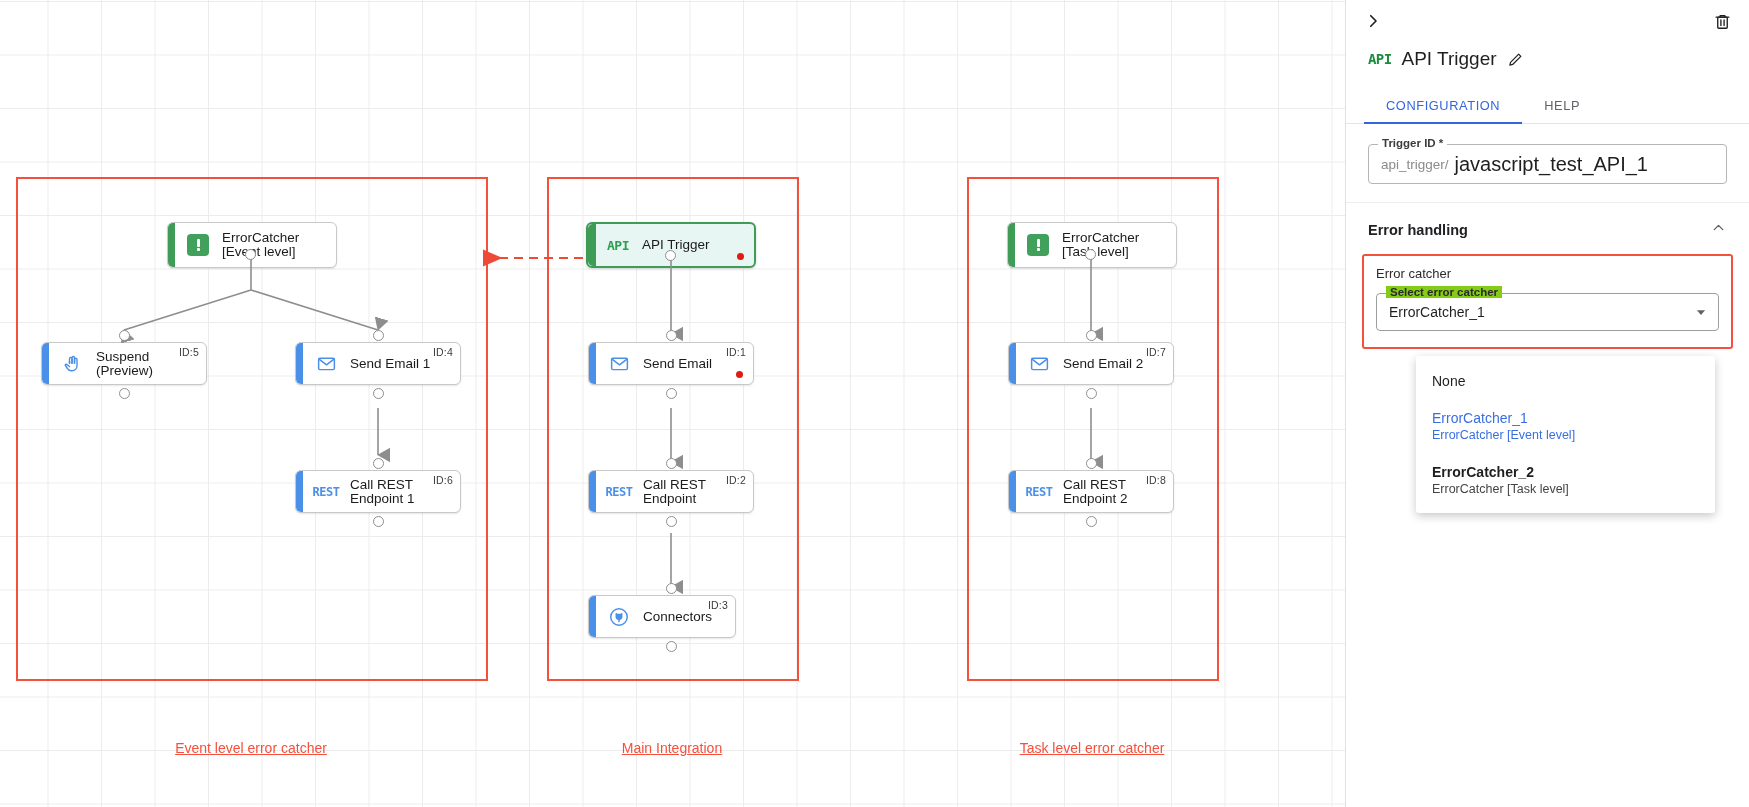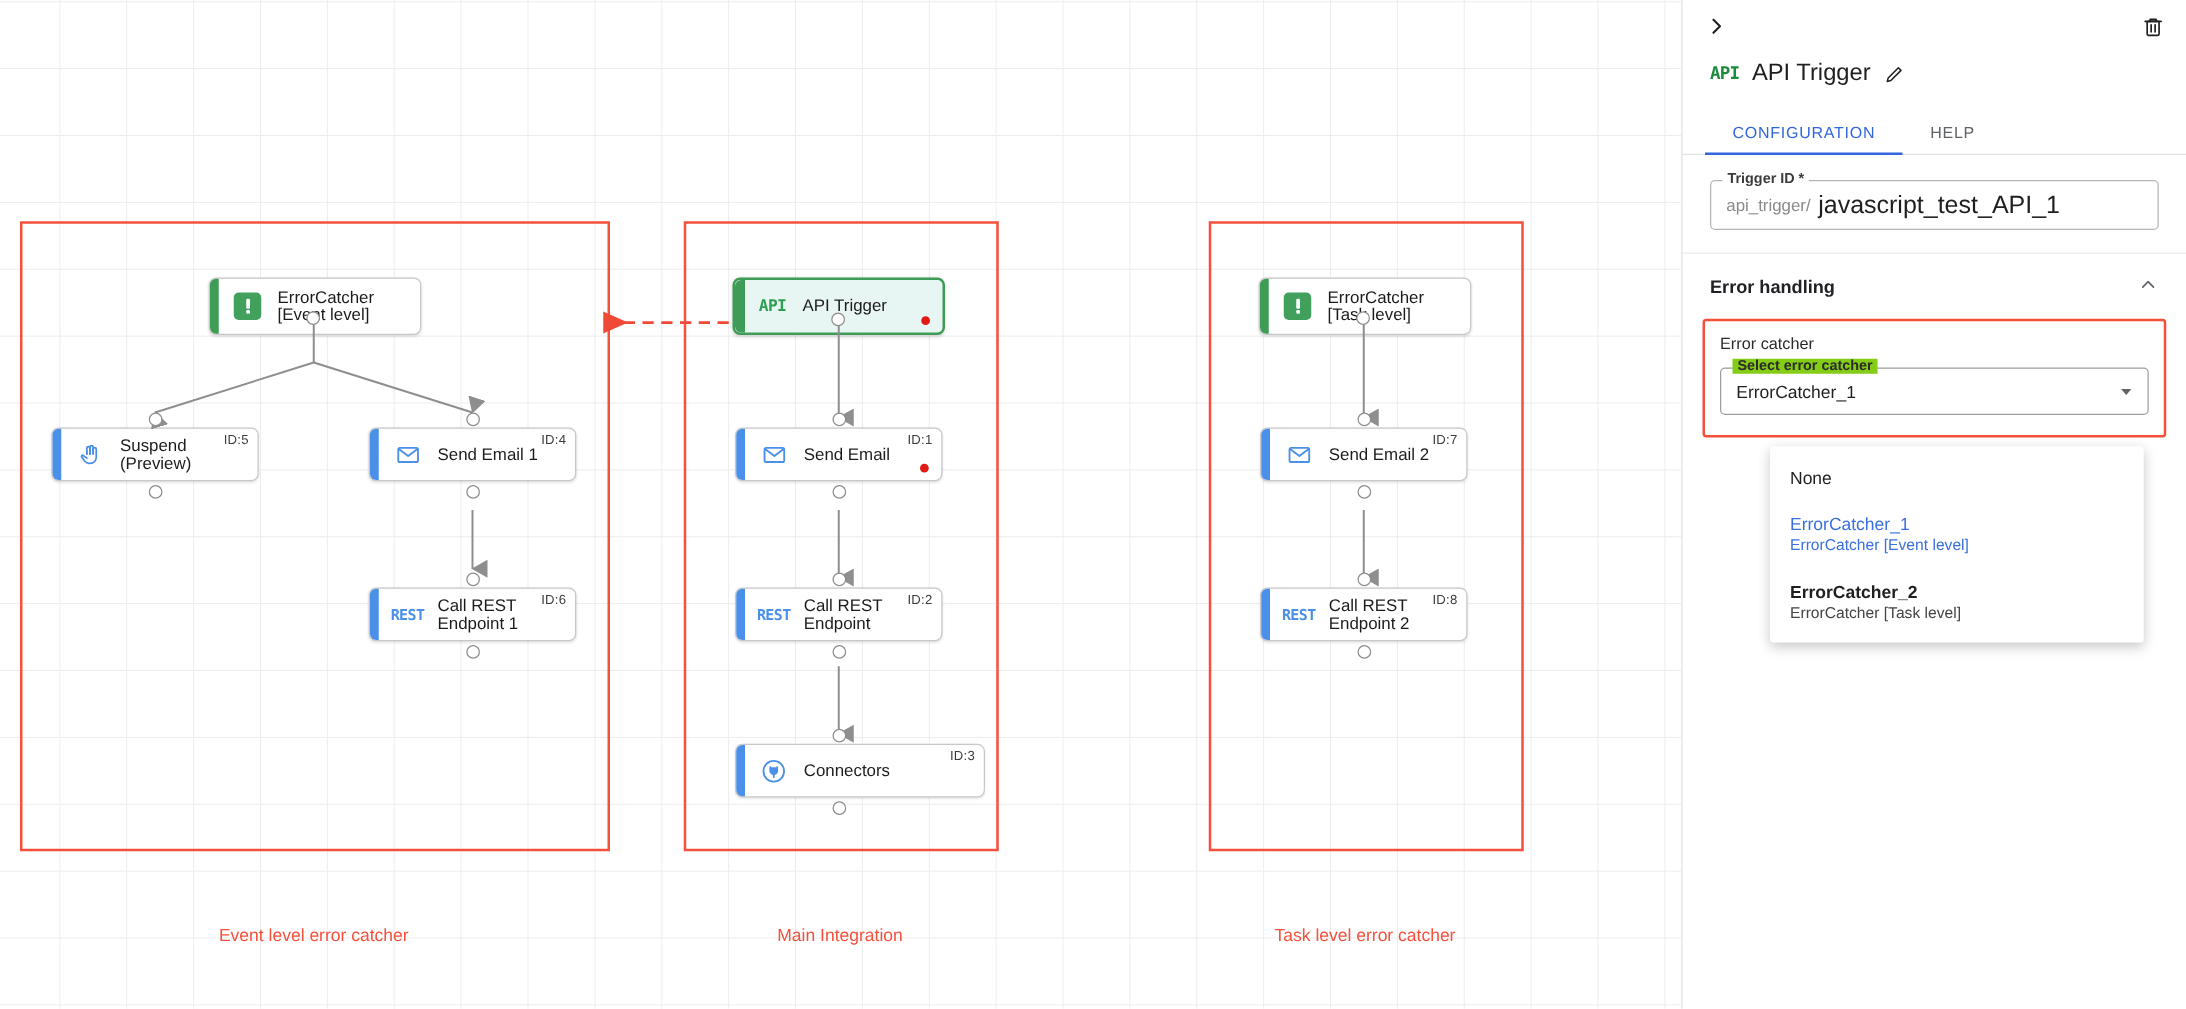--- a/index.html
+++ b/index.html
@@ -31,20 +31,21 @@
     background: transparent;
     pointer-events: auto;
   }
   .group-label {
     position: absolute;
     color: #f4503c;
     font-size: 14px;
     text-align: left;
     white-space: nowrap;
     transform: translateX(-50%);
+    text-decoration: underline;
   }
 
   
   .node {
     position: absolute;
     height: 43px;
     background: #ffffff;
     border: 1px solid #c8c8c8;
     border-radius: 6px;
     display: flex;
@@ -385,21 +386,21 @@
       <span class="ico">
         <span class="resttxt">REST</span>
       </span>
       <span class="lbl">Call REST
 Endpoint</span>
       <span class="idbadge">ID:2</span>
     </div>
     <div class="port" style="left:666px; top:458px;"></div>
     <div class="port" style="left:666px; top:516px;"></div>
 
-    <div class="node blue" style="left:588px; top:595px; width:200px;">
+    <div class="node blue" style="left:588px; top:595px; width:148px;">
       <span class="accent"></span>
       <span class="ico">
         <svg width="22" height="22" viewBox="0 0 24 24" fill="none" stroke="#4a90e8" stroke-width="1.6" stroke-linecap="round" stroke-linejoin="round">
           <circle cx="12" cy="12" r="9"></circle>
           <path d="M9 8.5v3a3 3 0 0 0 6 0v-3" fill="#4a90e8" stroke="#4a90e8"></path>
           <path d="M12 14.5V17"></path>
         </svg>
       </span>
       <span class="lbl">Connectors</span>
       <span class="idbadge">ID:3</span>

